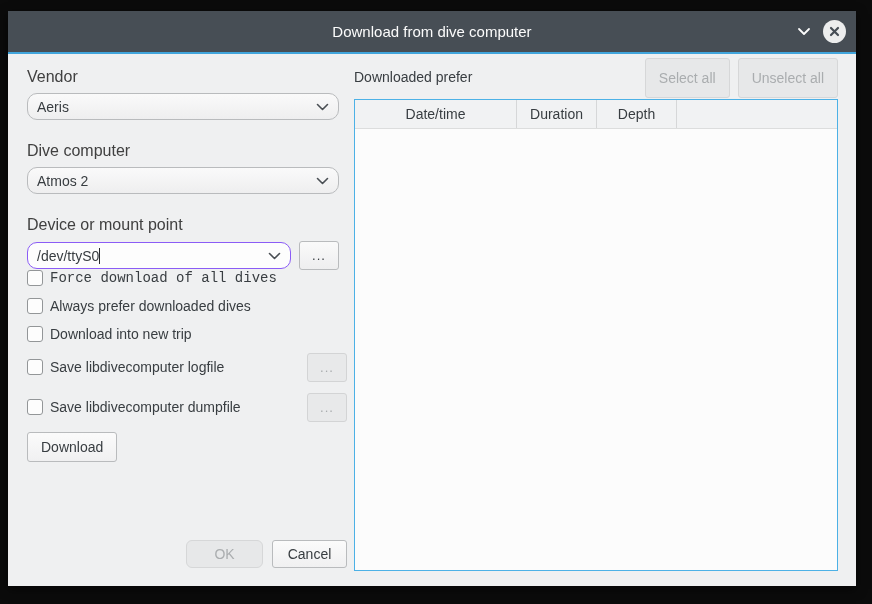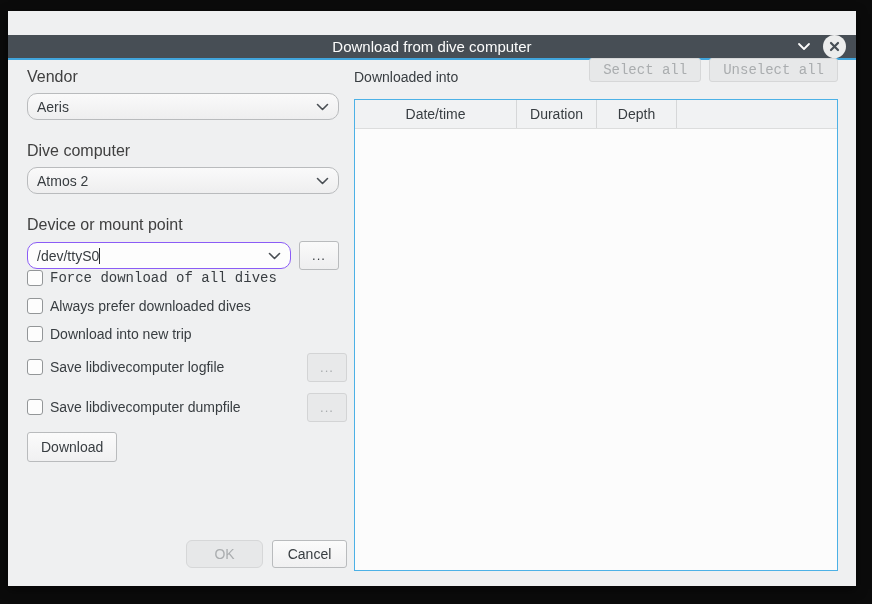--- a/index.html
+++ b/index.html
@@ -13,24 +13,24 @@
   .dialog {
     position: absolute;
     left: 8px; top: 11px;
     width: 848px; height: 575px;
     background: #eff0f1;
     box-shadow: 0 3px 10px rgba(0,0,0,0.6);
   }
   
   .titlebar {
     position: absolute; left: 0; top: 0; right: 0;
-    height: 25px;
+    height: 43px;
     background: #474e55;
     border-bottom: 2px solid #41a5dc;
-    display: flex; align-items: center; margin-top: 24px;
+    display: flex; align-items: center;
   }
   .titlebar-title {
     position: absolute; left: 0; right: 0;
     text-align: center;
     color: #fcfcfc; font-size: 15px;
   }
   .titlebar-buttons {
     position: absolute; right: 10px; top: 0; bottom: 0;
     display: flex; align-items: center; gap: 10px;
   }
@@ -120,21 +120,21 @@
     position: absolute; left: 338px; top: 35px; right: 18px; bottom: 15px;
   }
   .rp-title {
     position: absolute; left: 8px; top: 23px;
     font-size: 14px; color: #383d41;
   }
   .rp-buttons {
     position: absolute; right: 0; top: 12px;
     display: flex; gap: 8px;
   }
-  .rp-buttons .btn { height: 24px; font-size: 14px; font-family: Liberation Mono, monospace; }
+  .rp-buttons .btn { height: 40px; font-size: 14px; }
   .dive-table {
     position: absolute; left: 8px; right: 0; top: 53px; bottom: 0;
     border: 1px solid #4cb1e6;
     background: #fcfcfc;
     display: flex; flex-direction: column;
   }
   .table-header {
     height: 29px; flex: none;
     background: #f1f2f3;
     border-bottom: 1px solid #dcdddd;
@@ -229,21 +229,21 @@
       <div class="btn">Download</div>
     </div>
 
     <div class="okcancel-row">
       <div class="btn disabled ok">OK</div>
       <div class="btn cancel">Cancel</div>
     </div>
   </div>
 
   <div class="right-panel">
-    <div class="rp-title">Downloaded into</div>
+    <div class="rp-title">Downloaded prefer</div>
     <div class="rp-buttons">
       <div class="btn disabled">Select all</div>
       <div class="btn disabled">Unselect all</div>
     </div>
     <div class="dive-table">
       <div class="table-header">
         <div class="th c0">Date/time</div>
         <div class="th c1">Duration</div>
         <div class="th c2">Depth</div>
         <div class="th c3"></div>

